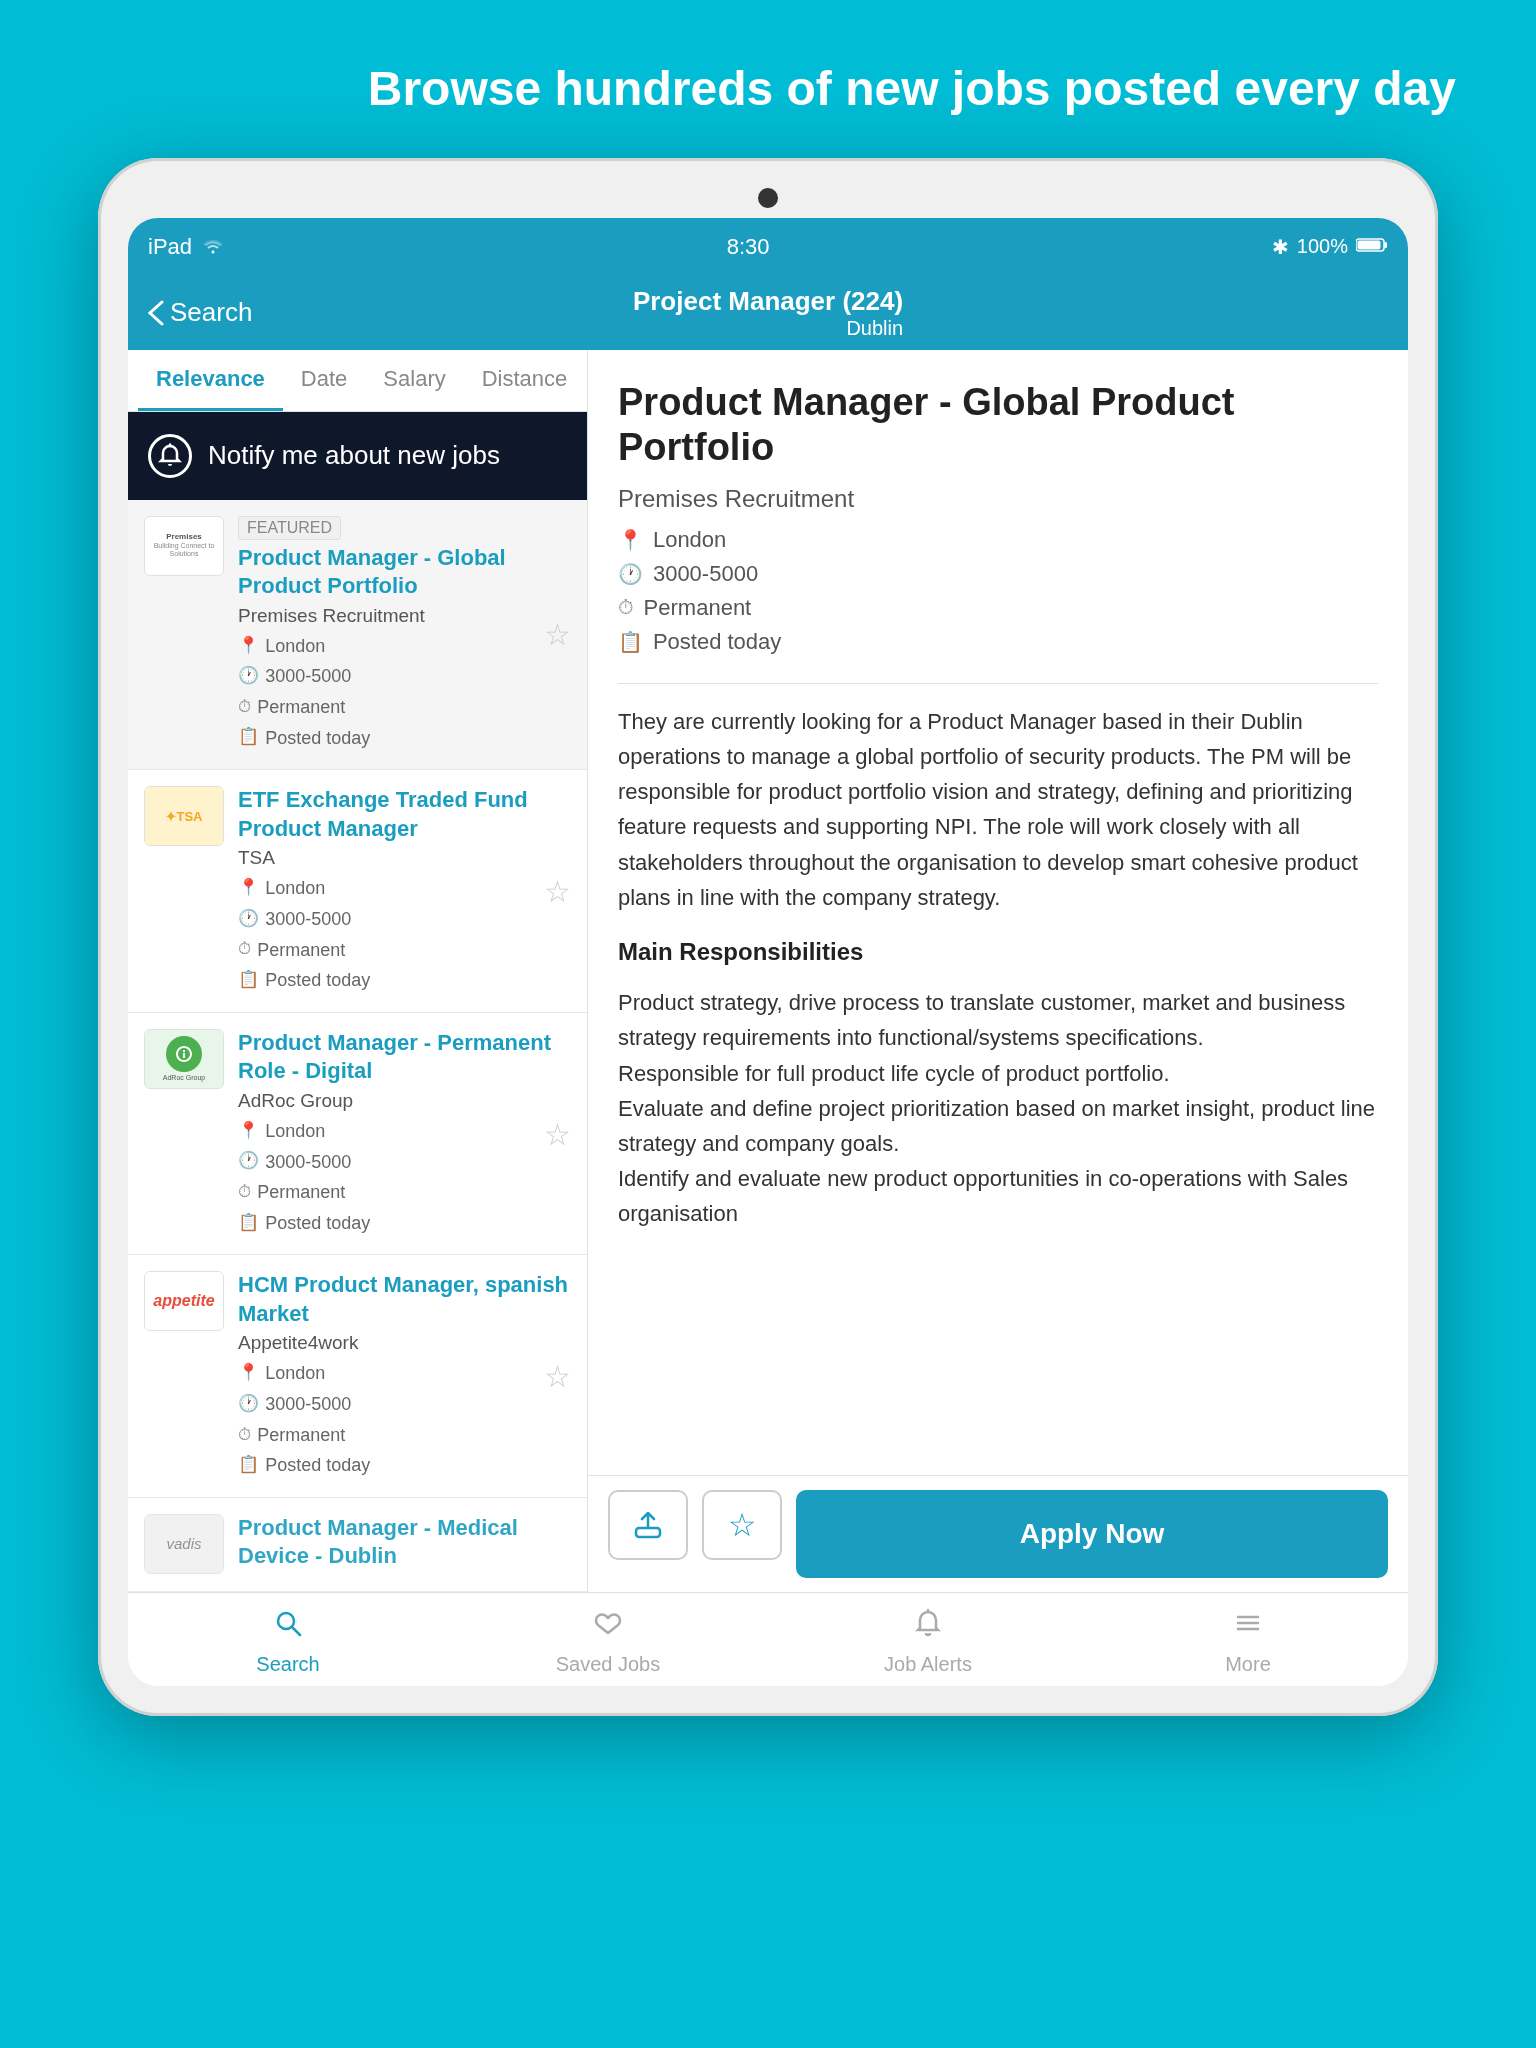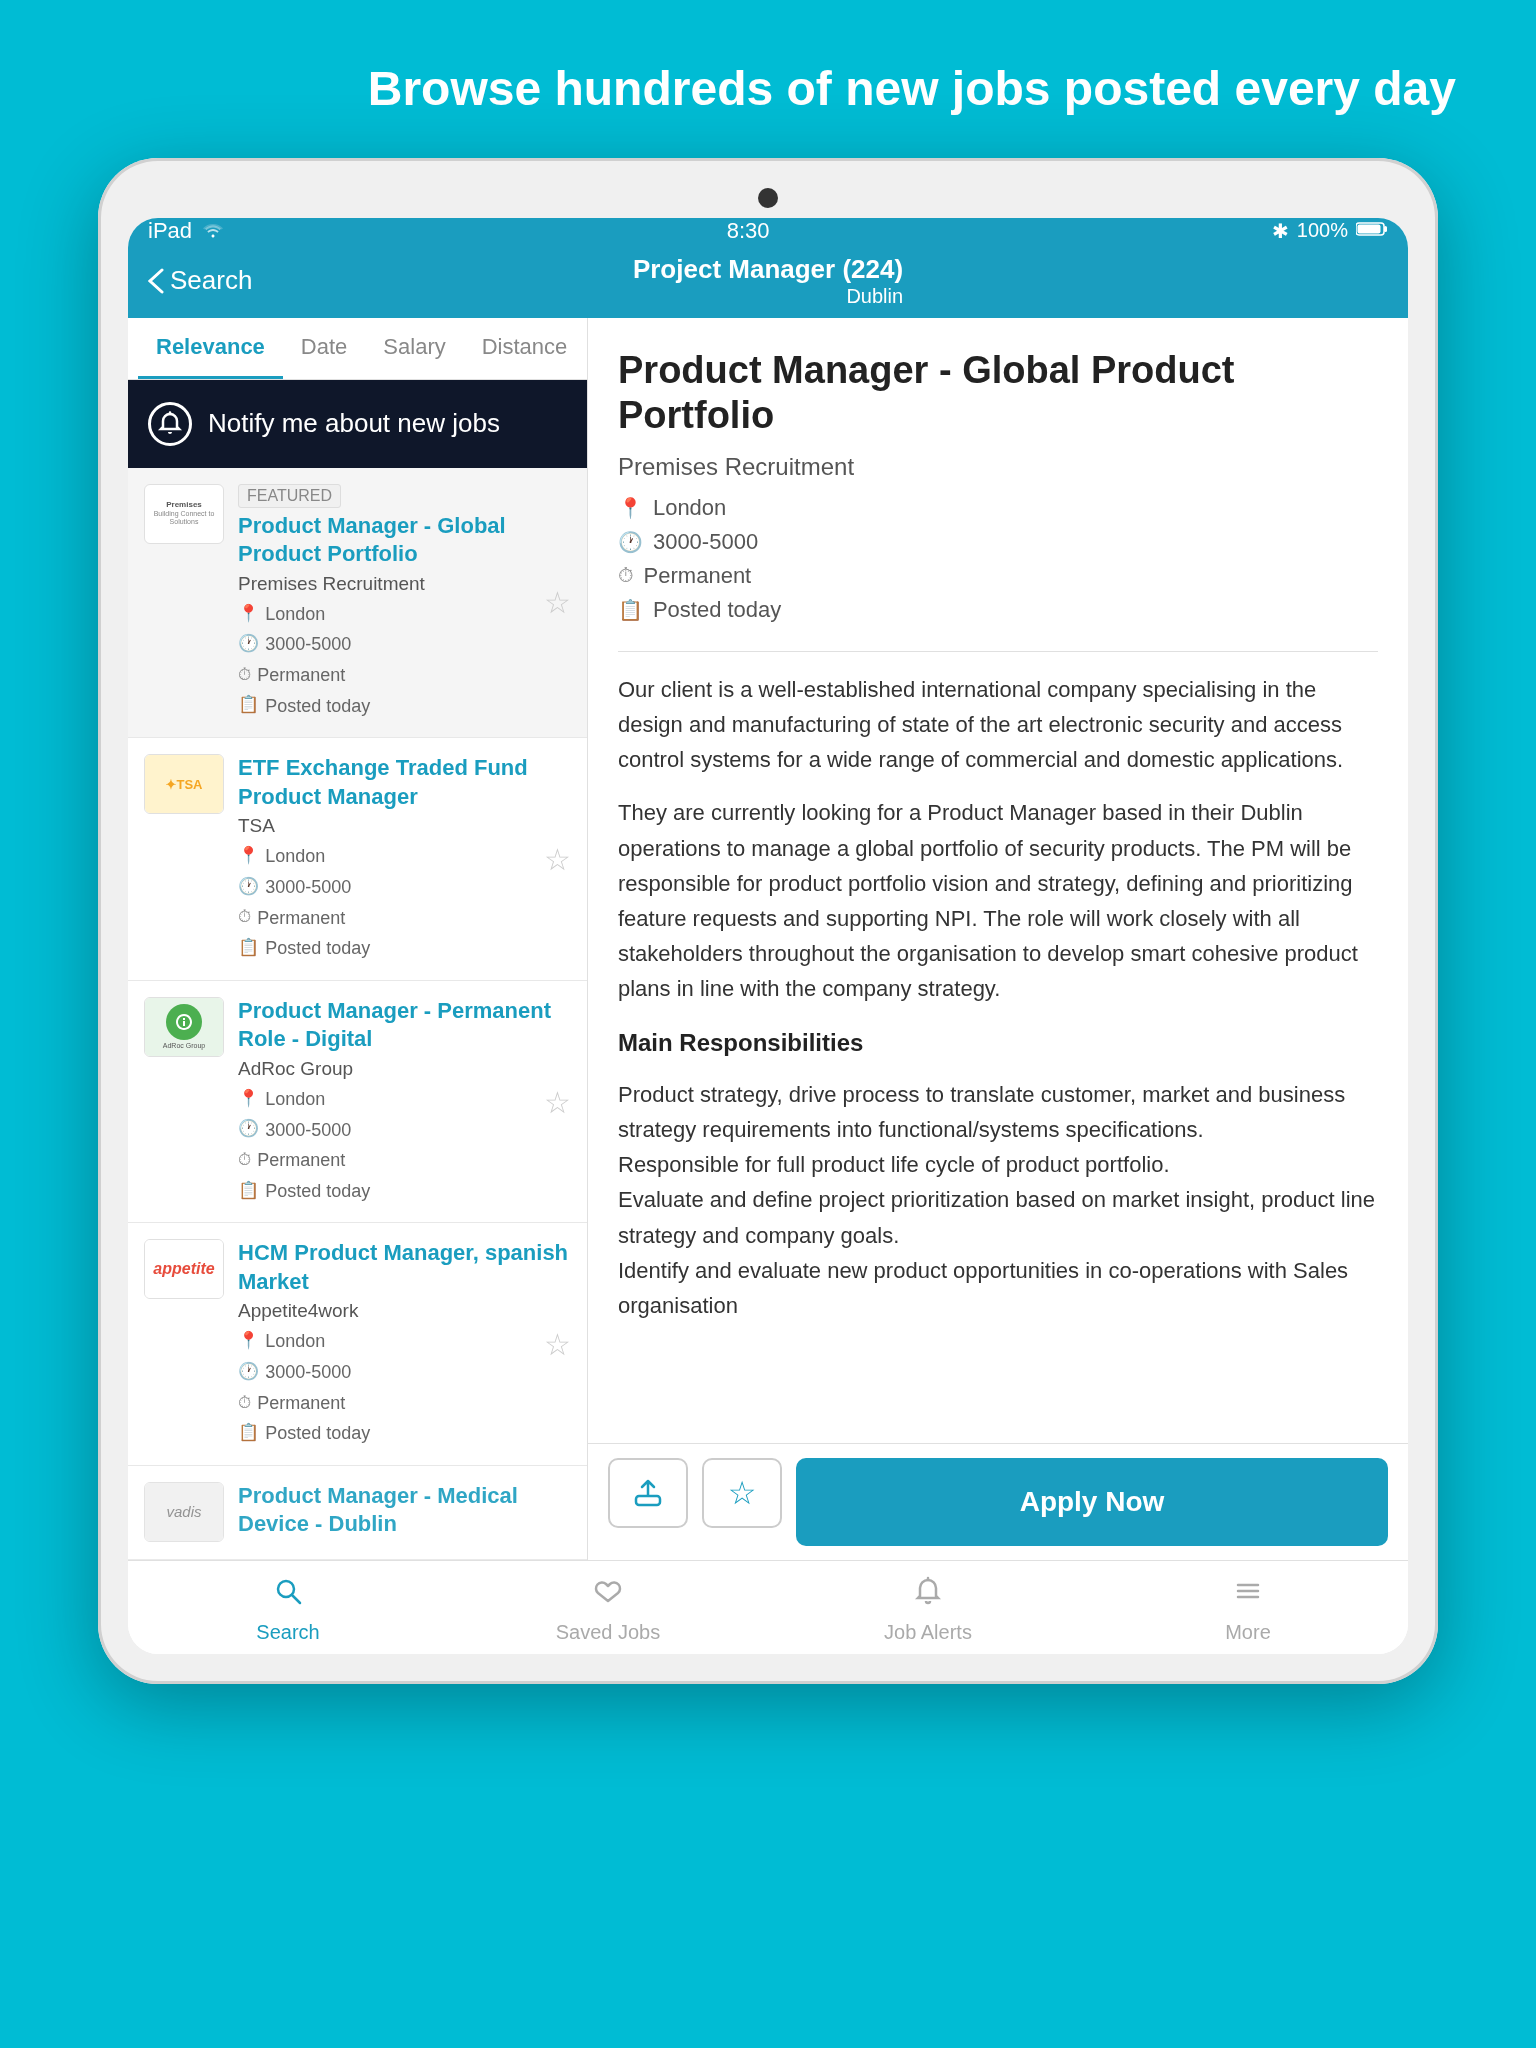--- a/index.html
+++ b/index.html
@@ -50,21 +50,21 @@
       border-radius: 50%;
       margin: 0 auto 10px;
     }
 
     
     .status-bar {
       background: #1a9dbf;
       display: flex;
       justify-content: space-between;
       align-items: center;
-      padding: 0 20px;
+      padding: 16px 20px;
       color: white;
       font-size: 22px;
       font-weight: 500;
     }
     .status-left { display: flex; align-items: center; gap: 10px; }
     .status-center { font-size: 22px; font-weight: 500; }
     .status-right { display: flex; align-items: center; gap: 8px; font-size: 20px; }
 
     
     .nav-bar {
@@ -566,21 +566,20 @@
             <div class="detail-meta-row">
               <span class="detail-meta-icon">⏱</span>
               <span>Permanent</span>
             </div>
             <div class="detail-meta-row">
               <span class="detail-meta-icon">📋</span>
               <span>Posted today</span>
             </div>
           </div>
           <div class="detail-body">
-            <p>Our client is a well-established international company specialising in the design and manufacturing of state of the art electronic security and access control systems for a wide range of commercial and domestic applications.</p>
             <p>They are currently looking for a Product Manager based in their Dublin operations to manage a global portfolio of security products. The PM will be responsible for product portfolio vision and strategy, defining and prioritizing feature requests and supporting NPI. The role will work closely with all stakeholders throughout the organisation to develop smart cohesive product plans in line with the company strategy.</p>
             <h3>Main Responsibilities</h3>
             <p>Product strategy, drive process to translate customer, market and business strategy requirements into functional/systems specifications.<br>
             Responsible for full product life cycle of product portfolio.<br>
             Evaluate and define project prioritization based on market insight, product line strategy and company goals.<br>
             Identify and evaluate new product opportunities in co-operations with Sales organisation</p>
           </div>
         </div>
 
         <div class="action-bar">

